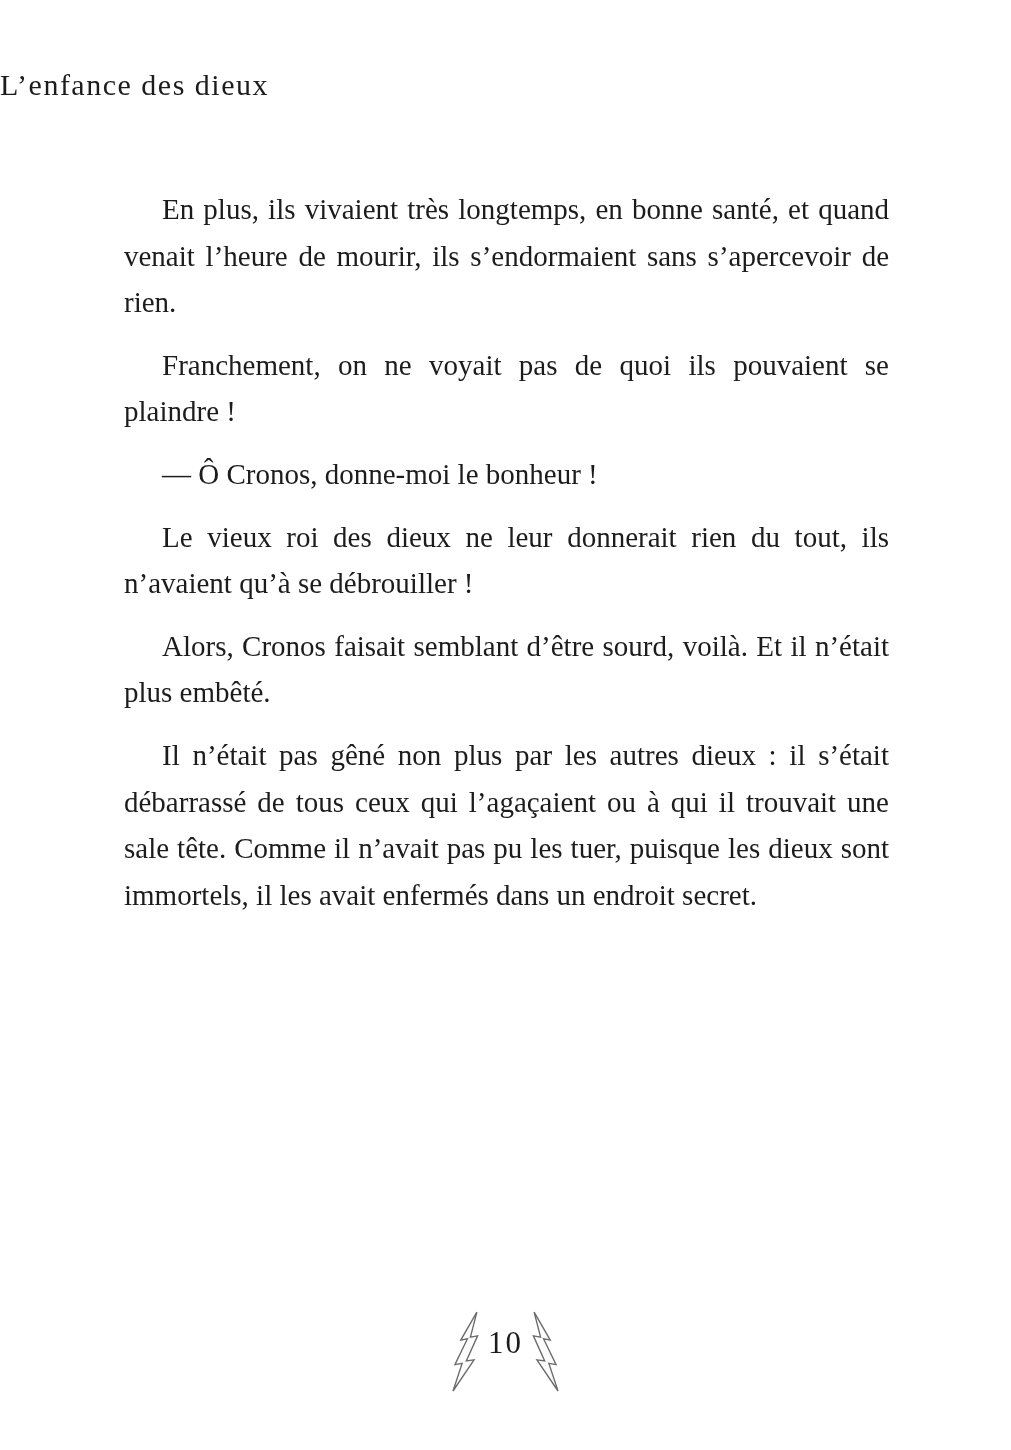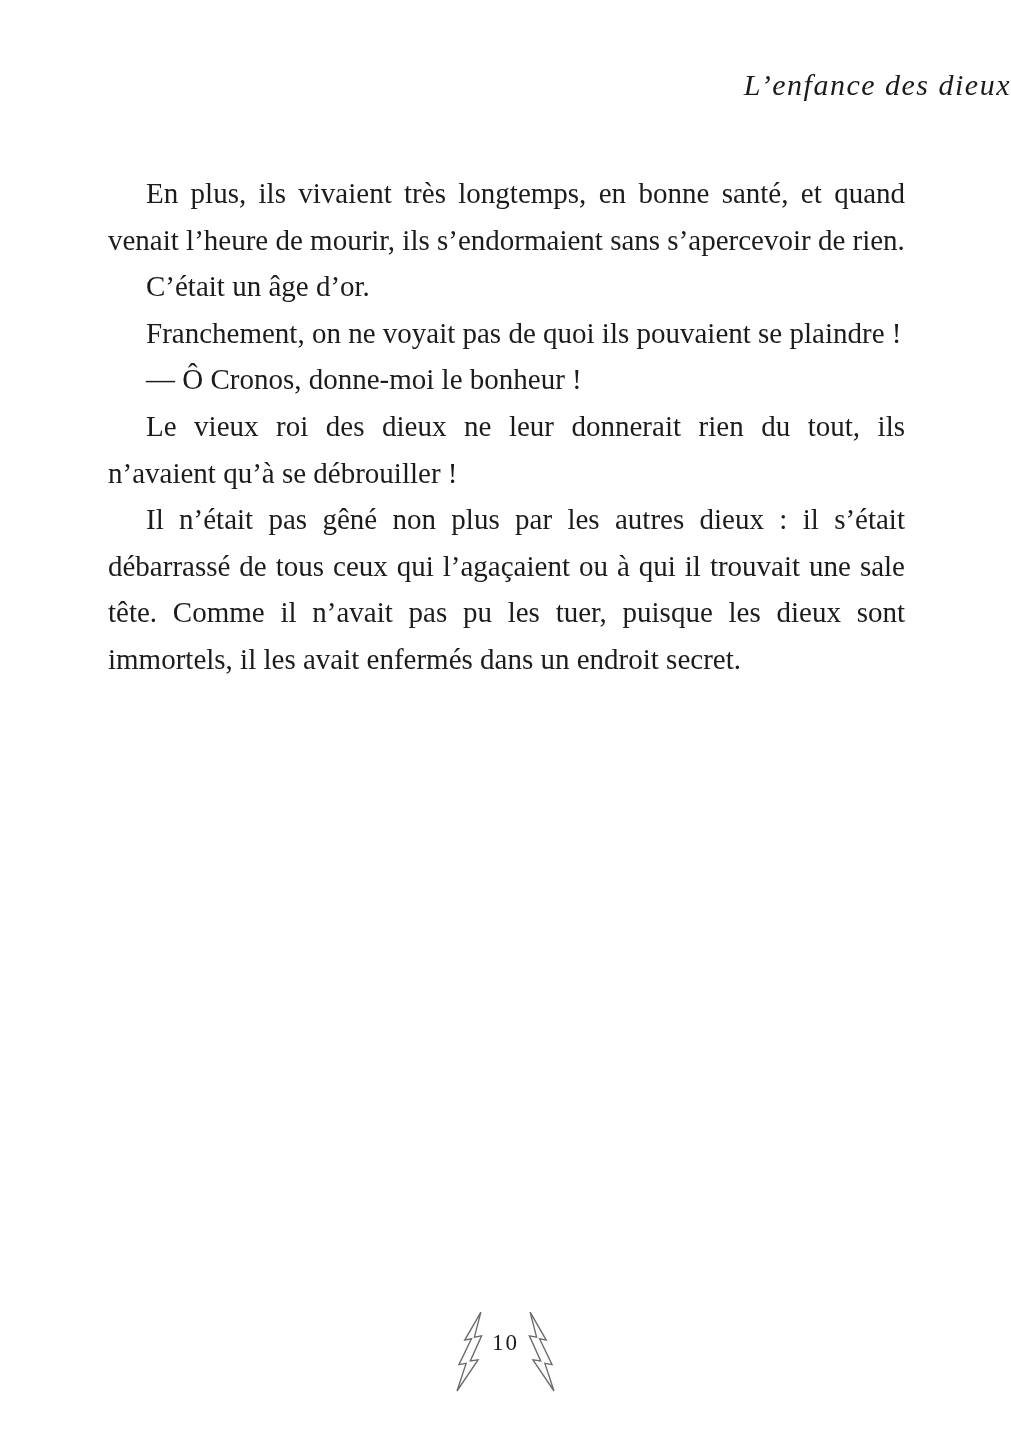--- a/index.html
+++ b/index.html
@@ -17,51 +17,50 @@
     overflow:hidden;
   }
   .page{
     position:relative;
     width:1011px;height:1450px;
     background:var(--paper);
   }
   .running-header{
     position:absolute;
     top:68px;left:0;width:100%;
-    text-align:right;
-    font-style:italic;
+    text-align:left;
     font-size:30px;
     letter-spacing:1.5px;
   }
   .text-body{
     position:absolute;
     top:170px;
     left:108px;
     width:797px;
     font-size:29px;
     line-height:46.6px;
     text-align:justify;
     hyphens:auto;
     -webkit-hyphens:auto;
   }
   .para{
-    margin:0;
+    margin:16px;
     text-indent:38px;
   }
   .page-footer{
     position:absolute;
     top:1304px;left:0;width:100%;
     height:96px;
     display:flex;
     justify-content:center;
     align-items:center;
     gap:9px;
   }
   .page-number{
-    font-size:23px;
+    font-size:31px;
     letter-spacing:2px;
     position:relative;
     top:-9px;
   }
   .bolt{
     width:24px;height:84px;
     display:block;
   }
   .bolt-left{transform:rotate(11deg);}
   .bolt-right{transform:scaleX(-1) rotate(11deg);}
@@ -74,24 +73,24 @@
 </style>
 </head>
 <body>
 
 <div class="page">
 
   <div class="running-header">L’enfance des dieux</div>
 
   <div class="text-body">
       <p class="para">En plus, ils vivaient très longtemps, en bonne santé, et quand venait l’heure de mourir, ils s’endormaient sans s’apercevoir de rien.</p>
-      <p class="para">C’était un âge d’or.</p>
       <p class="para">Franchement, on ne voyait pas de quoi ils pouvaient se plaindre&nbsp;!</p>
       <p class="para">—&nbsp;Ô Cronos, donne-moi le bonheur&nbsp;!</p>
       <p class="para">Le vieux roi des dieux ne leur donnerait rien du tout, ils n’avaient qu’à se débrouiller&nbsp;!</p>
+      <p class="para">Alors, Cronos faisait semblant d’être sourd, voilà. Et il n’était plus embêté.</p>
       <p class="para">Il n’était pas gêné non plus par les autres dieux&nbsp;: il s’était débarrassé de tous ceux qui l’agaçaient ou à qui il trouvait une sale tête. Comme il n’avait pas pu les tuer, puisque les dieux sont immortels, il les avait enfermés dans un endroit secret.</p>
     </div>
 
   <div class="page-footer">
     <svg class="bolt bolt-left" viewBox="0 0 20 80" aria-hidden="true">
       <polygon points="12,1 2,30 8,27.5 1,54 7.5,51.5 4,79 18,46 11,48.5 17,23 10.5,25.5"></polygon>
     </svg>
     <div class="page-number">10</div>
     <svg class="bolt bolt-right" viewBox="0 0 20 80" aria-hidden="true">
       <polygon points="12,1 2,30 8,27.5 1,54 7.5,51.5 4,79 18,46 11,48.5 17,23 10.5,25.5"></polygon>

